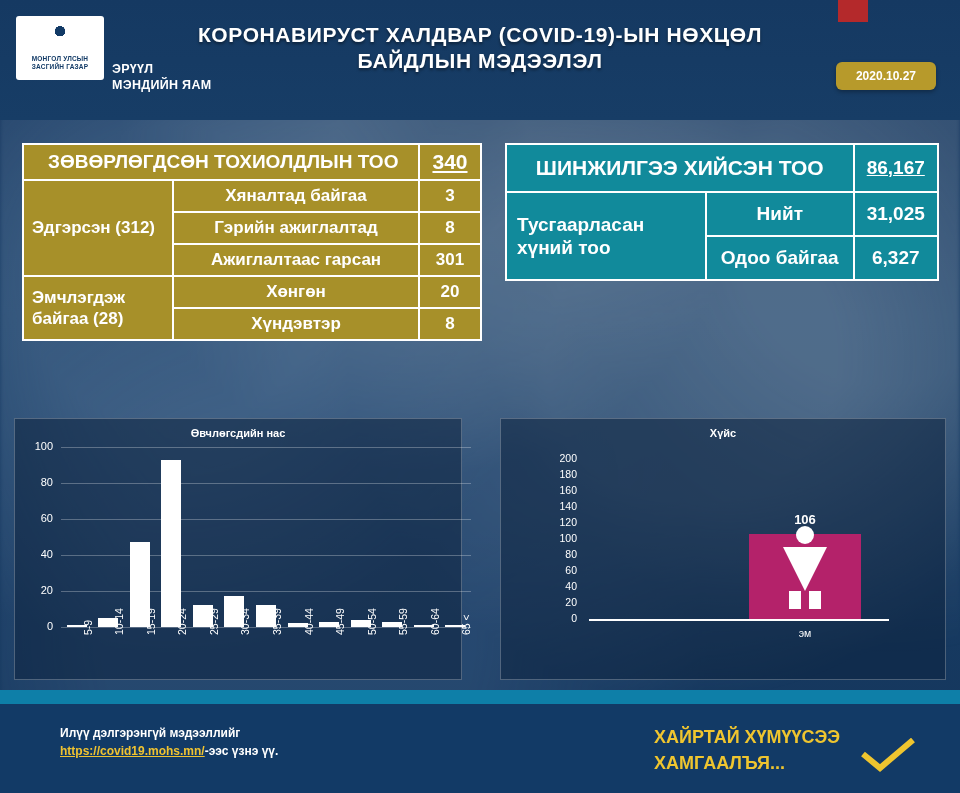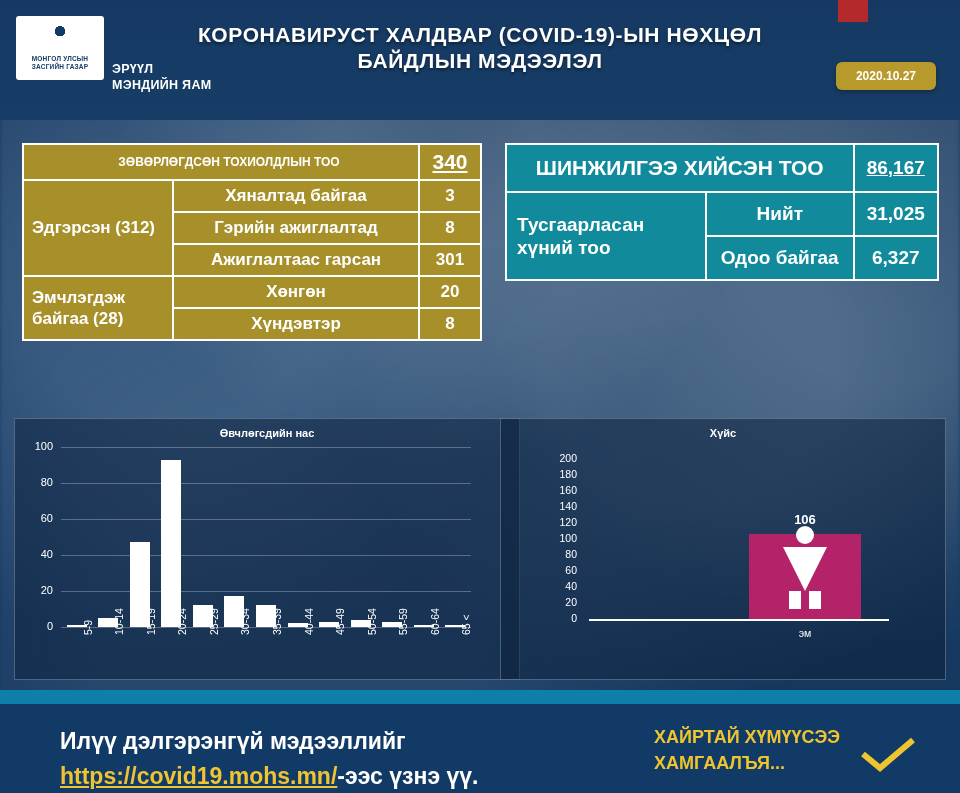--- a/index.html
+++ b/index.html
@@ -86,21 +86,21 @@
     border: 2px solid #ffffff;
     padding: 5px 8px;
     vertical-align: middle;
   }
   #gold-table {
     left: 22px; top: 143px; width: 460px;
     background:#a79029;
     font-size: 17px;
   }
   #gold-table .hd {
-    font-size: 12px; text-align:center; line-height:1.2;padding-left:24px;
+    font-size: 19px; text-align:left; line-height:1.2;padding-left:24px;
   }
   #gold-table .num { text-align:center; width: 62px; }
   #gold-table .num.u { text-decoration: underline; font-size: 21px; }
   #gold-table .grp { text-align:left; width: 150px; line-height:1.25; }
   #gold-table .lbl { text-align:center; }
 
   #teal-table {
     left: 505px; top: 143px; width: 434px;
     background:#118a9b;
     font-size: 19px;
@@ -110,21 +110,21 @@
   #teal-table .num { text-align:center; }
   #teal-table .num.u { text-decoration: underline; }
   #teal-table .grp { line-height:1.25; }
 
   
   .panel {
     position:absolute;
     background: rgba(12,34,62,0.55);
     border: 1px solid rgba(255,255,255,0.25);
   }
-  #age-panel { left: 14px; top: 418px; width: 506px; height: 262px; padding-left: 32px; }
+  #age-panel { left: 14px; top: 418px; width: 448px; height: 262px; padding-left: 32px; }
   #sex-panel { left: 500px; top: 418px; width: 446px; height: 262px; }
   .panel-title {
     position:absolute; top: 8px; left:0; width:100%;
     text-align:center; color:#ffffff; font-size: 11px; font-weight:bold;
   }
 
   
   .axis-label {
     position:absolute; color:#ffffff; font-size: 11px; text-align:right;
   }
@@ -179,21 +179,21 @@
   .footer-strip {
     position:absolute; left:0; top: 690px; width:960px; height: 14px;
     background:#0e7fa8;
   }
   .footer {
     position:absolute; left:0; top: 704px; width:960px; height: 89px;
     background:#123a66;
   }
   .footer-left {
     position:absolute; left: 60px; top: 20px; color:#ffffff;
-    font-size: 23px; font-weight: bold; line-height:1.5;
+    font-size: 12px; font-weight: bold; line-height:1.5;
   }
   .footer-link { color:#f0c330; text-decoration: underline; }
   .footer-right {
     position:absolute; right: 120px; top: 20px; color:#efc52f;
     font-size: 18px; font-weight: bold; line-height:1.45; text-align:left;
   }
   .check {
     position:absolute; right: 44px; top: 34px; width: 56px; height: 34px;
   }
 </style>

